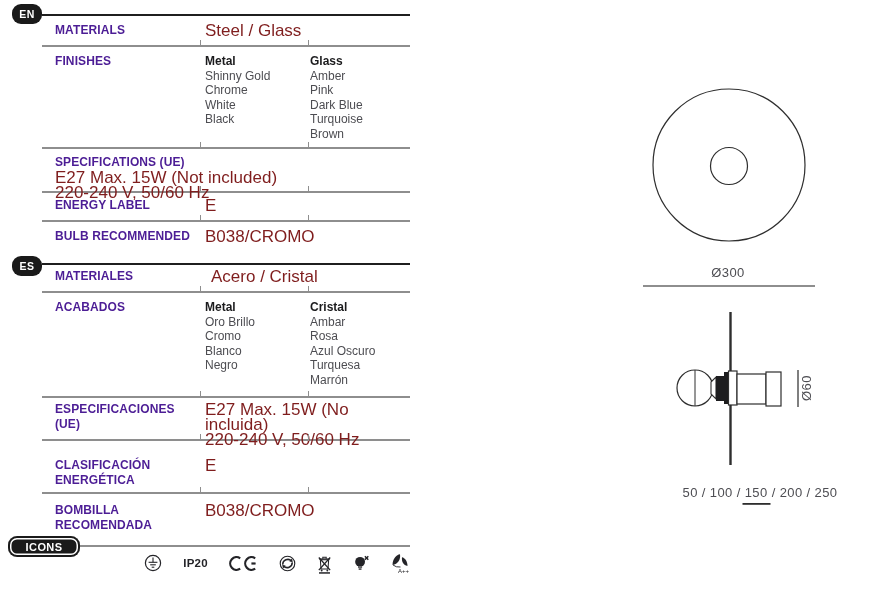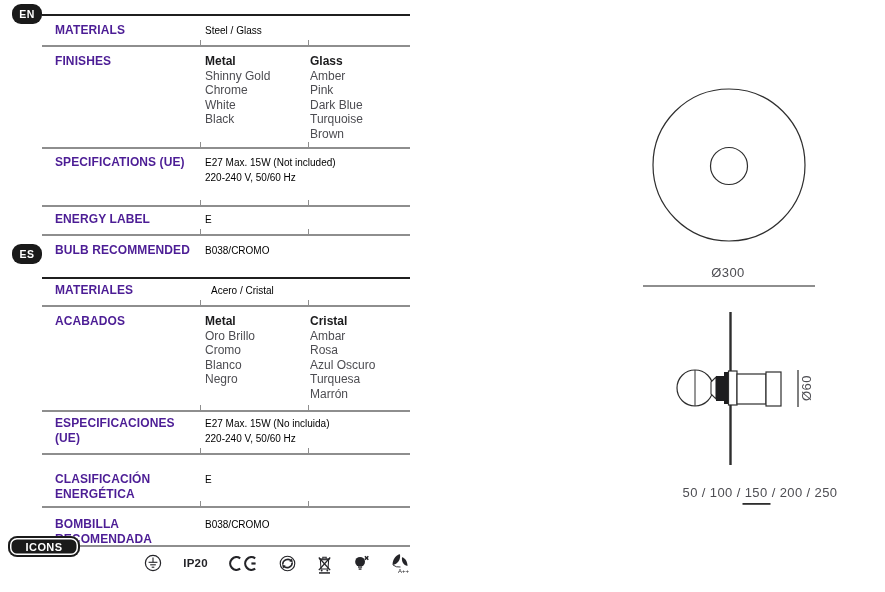--- a/index.html
+++ b/index.html
@@ -4,44 +4,44 @@
 <style>
   html,body{margin:0;padding:0;background:#ffffff;}
   .page{position:relative;width:885px;height:592px;background:#ffffff;overflow:hidden;
         font-family:"Liberation Sans",sans-serif;-webkit-font-smoothing:antialiased;}
 
   
   .badge{position:absolute;background:#1a1a1a;color:#ffffff;display:flex;align-items:center;
          justify-content:center;font-size:10.5px;font-weight:bold;border-radius:9px;
          letter-spacing:.4px;z-index:3;}
   .badge-en{left:12px;top:4px;width:30px;height:20px;}
-  .badge-es{left:12px;top:244px;width:30px;height:20px;}
+  .badge-es{left:12px;top:256px;width:30px;height:20px;}
   .badge-icons{left:8px;top:536px;width:72px;height:21px;font-size:11px;
          box-shadow:inset 0 0 0 2px #1a1a1a, inset 0 0 0 3.5px #ffffff;}
 
   
   .spec-table{position:absolute;left:42px;top:14px;width:368px;}
   .lang-section{border-top:2px solid #1f1f1f;}
   .row{position:relative;display:flex;box-sizing:border-box;padding-left:13px;
        border-bottom:2px solid #8e8e8e;}
   .row.noline{border-bottom:none;}
   .cell{box-sizing:border-box;}
   .cell.label{width:150px;flex:none;font-size:12px;font-weight:bold;line-height:14.5px;
        color:#4c1d95;letter-spacing:.1px;padding-right:8px;}
   .cell.label span{display:block;}
-  .cell.value{flex:1;font-size:10px;line-height:15px;color:#000000;}
+  .cell.value{flex:1;font-size:17px;line-height:15px;color:#7f1d1d;}
   .cell.value span{display:block;}
   .cell.col2{width:105px;flex:none;font-size:12px;line-height:14.5px;color:#4d4d52;}
   .cell.col3{flex:1;font-size:12px;line-height:14.5px;color:#4d4d52;}
   .subhead{font-weight:bold;color:#1b1b1d;}
   .list div{white-space:nowrap;}
 
   .h-materials{height:31px;padding-top:7px;}
   .h-finishes{height:102px;padding-top:7px;}
-  .h-specs{height:58px;padding-top:6px;}
+  .h-specs{height:44px;padding-top:6px;flex-direction:column;}
   .h-energy{height:29px;padding-top:5px;}
   .h-bulb{height:41px;padding-top:7px;}
   .h-materiales{height:28px;padding-top:4px;gap:6px;}
   .h-acabados{height:105px;padding-top:7px;}
   .h-especificaciones{height:43px;padding-top:4px;}
   .h-clasificacion{height:41px;padding-top:5px;margin-top:12px;}
   .h-bombilla{height:44px;padding-top:9px;}
 
   
   .tk{position:absolute;bottom:-2px;width:1px;height:7px;background:#8e8e8e;}

